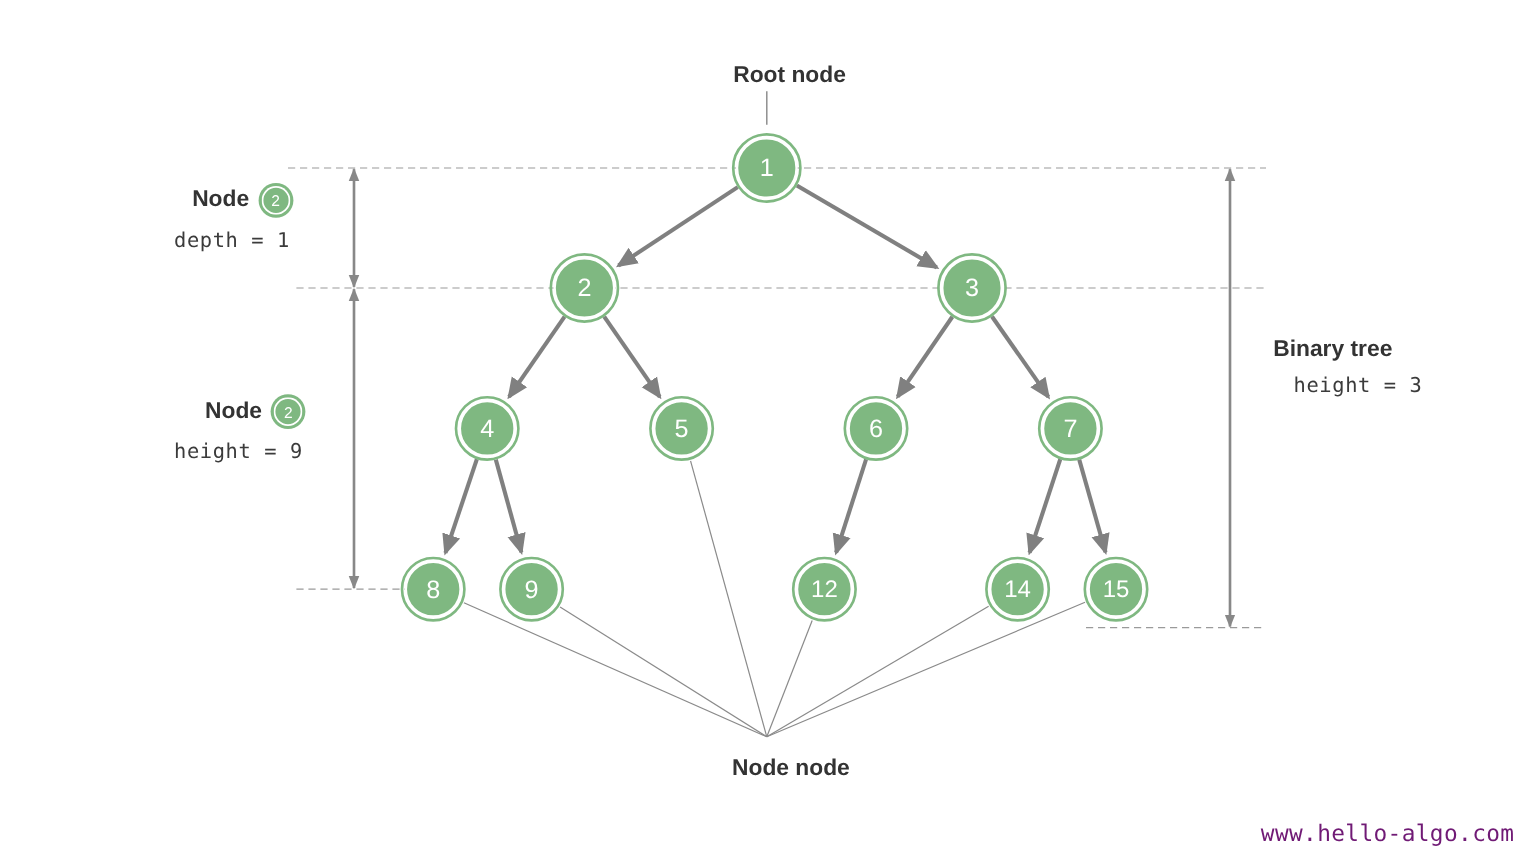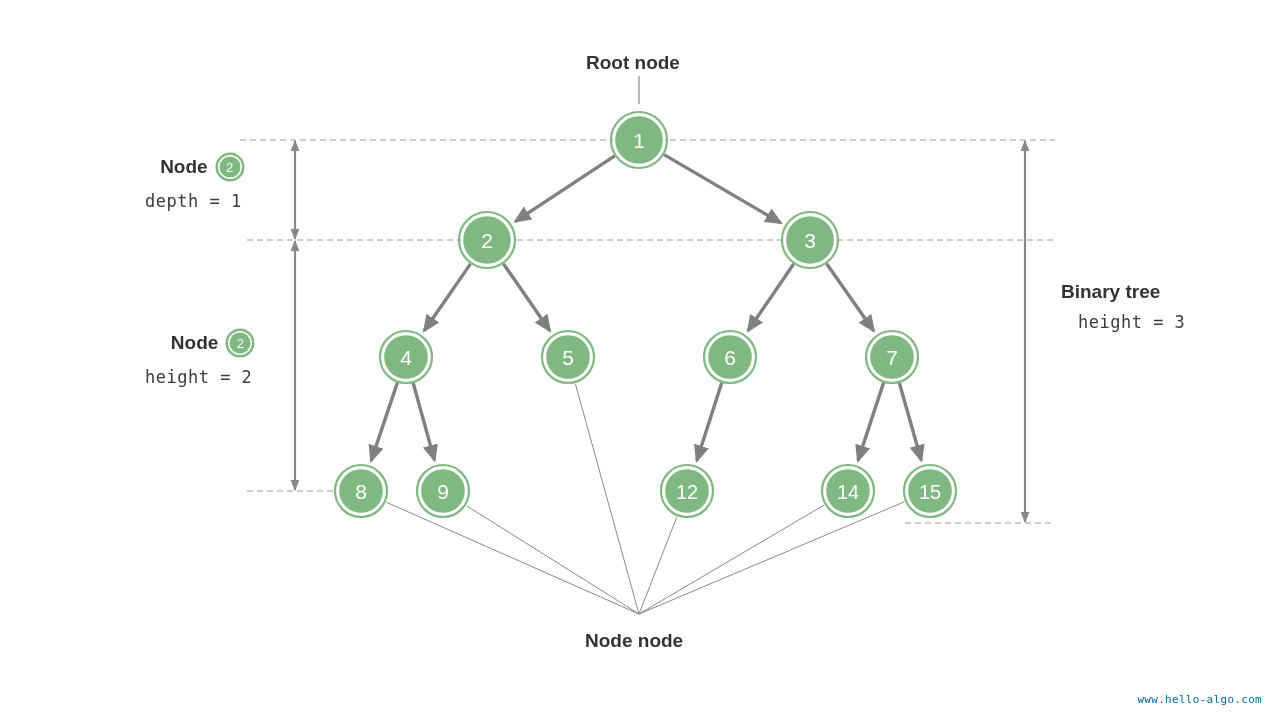--- a/index.html
+++ b/index.html
@@ -16,41 +16,42 @@
   }
   #canvas {
     position: absolute;
     left: 0; top: 0;
     width: 1280px;
     height: 720px;
   }
   .lbl {
     position: absolute;
     white-space: nowrap;
+    margin-left: 25px;
   }
   .lbl-bold {
     font-family: "Liberation Sans", sans-serif;
     font-weight: bold;
     font-size: 19px;
     color: #333333;
   }
   .lbl-mono {
     font-family: "DejaVu Sans Mono", "Liberation Mono", monospace;
     font-size: 17px;
     color: #3b3b3b;
     letter-spacing: 0.5px;
     margin-left: 17px;
   }
   .watermark {
     position: absolute;
     right: 18px;
     bottom: 14px;
     font-family: "DejaVu Sans Mono", "Liberation Mono", monospace;
-    font-size: 11px;
-    color: #0369a1;
+    font-size: 19px;
+    color: #701a75;
     letter-spacing: 0.3px;
     text-align: right;
   }
   .side-block {
     position: absolute;
   }
   .side-row {
     display: flex;
     align-items: center;
     gap: 10px;
@@ -199,21 +200,21 @@
     <span class="badge">2</span>
   </div>
   <div class="side-sub lbl-mono">depth = 1</div>
 </div>
 
 <div class="side-block" style="left:128px; top:331px;">
   <div class="side-row">
     <span class="lbl-bold">Node</span>
     <span class="badge">2</span>
   </div>
-  <div class="side-sub lbl-mono">height = 2</div>
+  <div class="side-sub lbl-mono">height = 9</div>
 </div>
 
 <div class="side-block" style="left:1061px; top:281px;">
   <div class="lbl-bold">Binary tree</div>
   <div class="lbl-mono" style="margin-top:9px;">height = 3</div>
 </div>
 
 <div class="watermark">www.hello-algo.com</div>
 
 </body></html>

